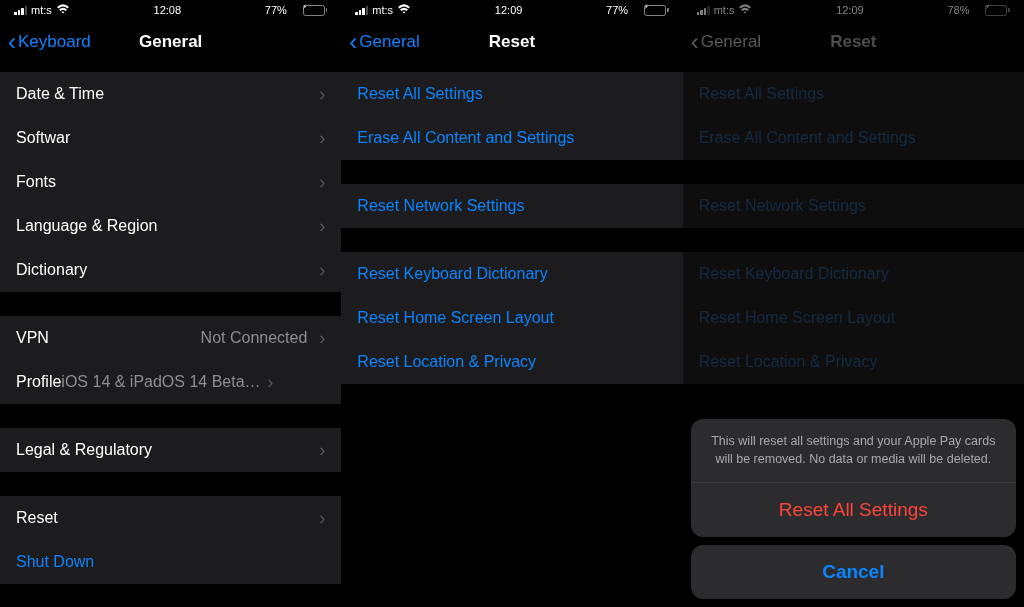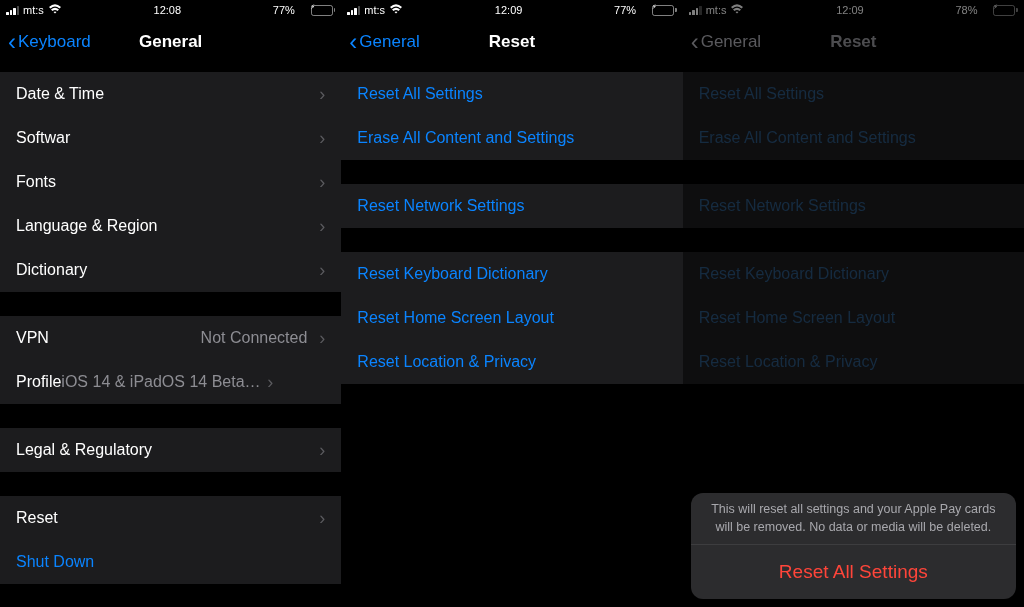--- a/index.html
+++ b/index.html
@@ -1,18 +1,18 @@
 <!DOCTYPE html>
 <html><head>
   <meta charset="utf-8">
   <style>
     * { margin: 0; padding: 0; box-sizing: border-box; font-family: -apple-system, 'Helvetica Neue', Helvetica, Arial, sans-serif; }
     body { background: #000; display: flex; width: 1024px; height: 607px; overflow: hidden; }
     .screen { width: 341.33px; height: 607px; background: #000; position: relative; display: flex; flex-direction: column; }
-    .status-bar { height: 20px; display: flex; justify-content: space-between; align-items: center; padding: 0 6px; font-size: 11px; color: #fff; font-weight: 500; }
+    .status-bar { height: 20px; display: flex; justify-content: space-between; align-items: center; padding: 0 14px; font-size: 11px; color: #fff; font-weight: 500; }
     .status-left { display: flex; align-items: center; gap: 4px; }
     .status-right { display: flex; align-items: center; gap: 16px; }
     .signal-icon { display: inline-flex; align-items: flex-end; gap: 1px; }
     .signal-bar { width: 2.5px; background: #fff; border-radius: 0.5px; }
     .signal-bar.b1 { height: 3px; }
     .signal-bar.b2 { height: 5px; }
     .signal-bar.b3 { height: 7px; }
     .signal-bar.b4 { height: 9px; opacity: 0.3; }
     .battery-icon { display: inline-flex; align-items: center; }
     .battery-body { width: 22px; height: 11px; border: 1px solid rgba(255,255,255,0.5); border-radius: 2.5px; position: relative; padding: 1px; }
@@ -31,21 +31,21 @@
     .row::after { content: ''; position: absolute; left: 16px; right: 0; bottom: 0; height: 0.5px; background: #2c2c2e; }
     .row:last-child::after { display: none; }
     .row-label { color: #fff; font-size: 16px; flex: 1; white-space: nowrap; overflow: hidden; text-overflow: ellipsis; }
     .row-label.blue { color: #0a84ff; }
     .row-label.blue-dimmed { color: #2b5680; }
     .row-value { color: #8d8d93; font-size: 16px; margin-right: 12px; white-space: nowrap; overflow: hidden; text-overflow: ellipsis; max-width: 200px; }
     .row-chevron { color: #5a5a5e; font-size: 18px; font-weight: 400; line-height: 1; }
     .dim-overlay { position: absolute; inset: 0; background: rgba(0,0,0,0.5); }
     .action-sheet { position: absolute; bottom: 8px; left: 8px; right: 8px; display: flex; flex-direction: column; gap: 8px; }
     .sheet-block { background: #2c2c2e; border-radius: 12px; overflow: hidden; }
-    .sheet-msg { padding: 8px 16px; color: #a8a8ad; font-size: 12.5px; text-align: center; line-height: 1.4; border-bottom: 0.5px solid #3d3d3f; }
+    .sheet-msg { padding: 14px 16px; color: #a8a8ad; font-size: 12.5px; text-align: center; line-height: 1.4; border-bottom: 0.5px solid #3d3d3f; }
     .sheet-btn { padding: 16px; text-align: center; font-size: 19px; cursor: pointer; }
     .sheet-btn.destructive { color: #ff453a; font-weight: 400; }
     .sheet-btn.cancel { color: #0a84ff; font-weight: 600; }
     .charge-icon { position: absolute; left: 50%; top: 50%; transform: translate(-50%, -50%); color: #fff; font-size: 7px; }
   </style>
 </head>
 <body>
 
 <div class="screen">
   <div class="status-bar">
@@ -243,14 +243,17 @@
           <span class="row-label blue-dimmed">Reset Location &amp; Privacy</span>
         </div>
     </div>
   </div>
   <div class="dim-overlay"></div>
   <div class="action-sheet">
     <div class="sheet-block">
       <div class="sheet-msg">This will reset all settings and your Apple Pay cards will be removed. No data or media will be deleted.</div>
       <div class="sheet-btn destructive">Reset All Settings</div>
     </div>
+    <div class="sheet-block">
+      <div class="sheet-btn cancel">Cancel</div>
+    </div>
   </div>
 </div>
 
 </body></html>

